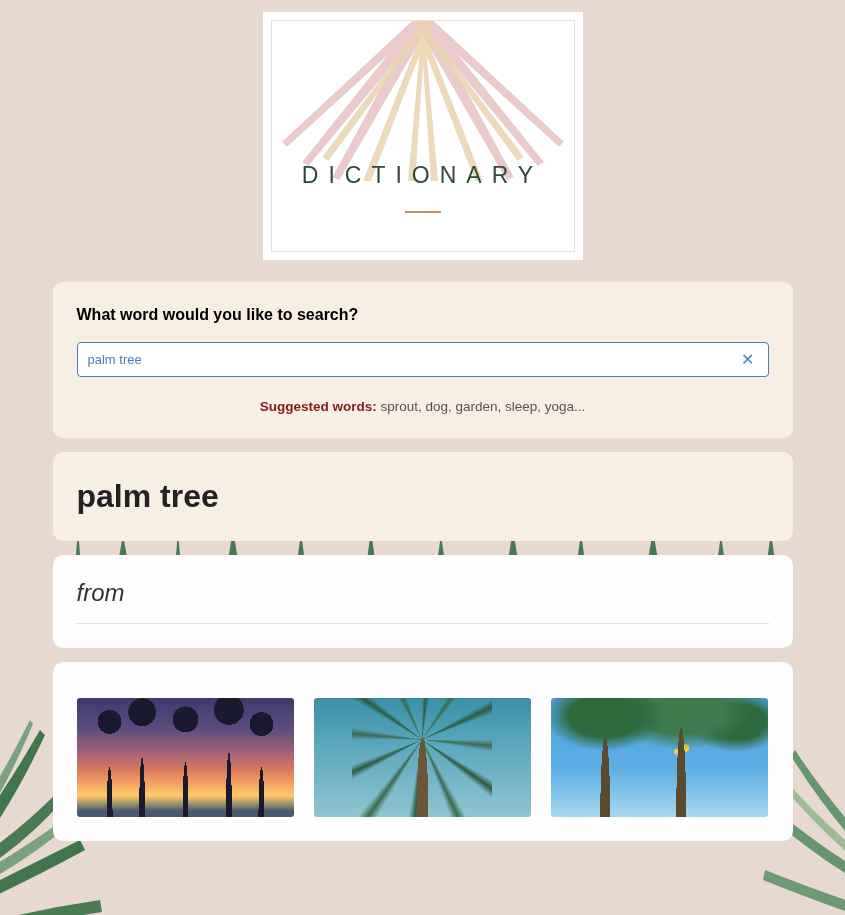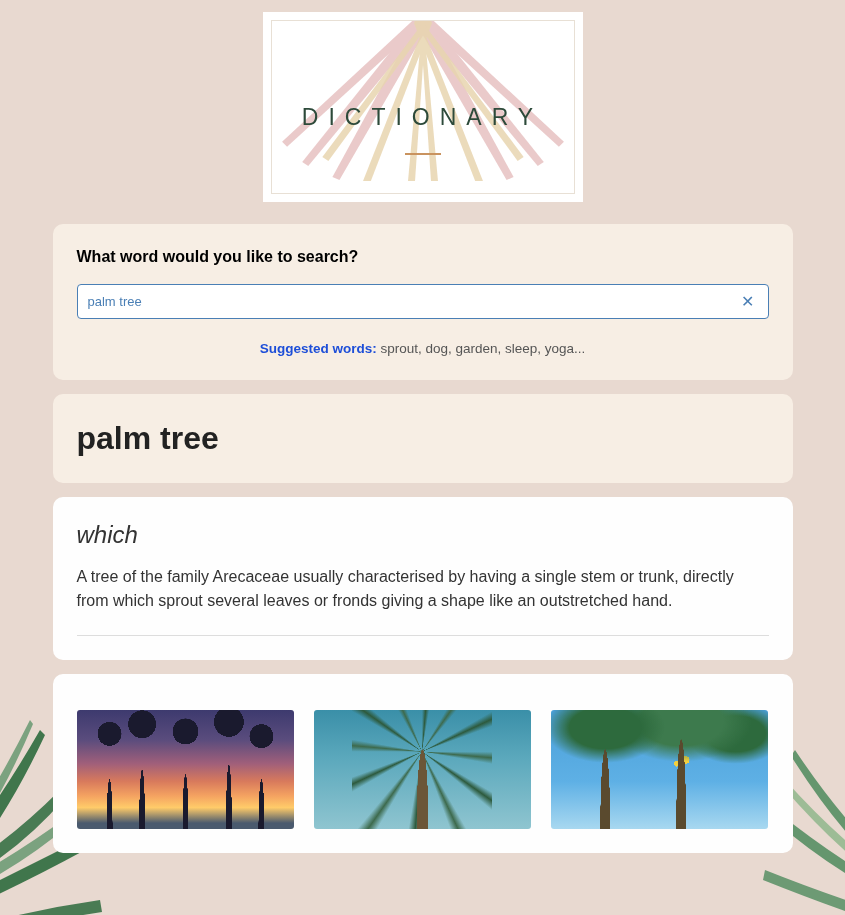--- a/index.html
+++ b/index.html
@@ -52,21 +52,21 @@
       margin: 12px auto 22px;
       background: #fff;
       padding: 8px;
       position: relative;
       z-index: 1;
     }
     
     .logo-inner {
       background: #fff;
       border: 1px solid #e8e0d5;
-      height: 174px;
+      height: 232px;
       position: relative;
       overflow: hidden;
       display: flex;
       flex-direction: column;
       justify-content: flex-end;
       align-items: center;
       padding-bottom: 38px;
     }
     
     .logo-leaves {
@@ -154,21 +154,21 @@
     
     .suggestions {
       text-align: center;
       margin-top: 22px;
       font-size: 13.5px;
       color: #555;
     }
     
     .suggestions-label {
       font-weight: 700;
-      color: #1d4ed8;
+      color: #7f1d1d;
     }
     
     
     .result-heading {
       font-size: 32px;
       font-weight: 700;
       color: #222;
       padding: 2px 0;
     }
     
@@ -355,22 +355,21 @@
     <div class="suggestions">
       <span class="suggestions-label">Suggested words:</span><span> sprout, dog, garden, sleep, yoga...</span>
     </div>
   </div>
 
   <div class="card">
     <h1 class="result-heading">palm tree</h1>
   </div>
 
   <div class="card card-white">
-    <h2 class="part-of-speech">which</h2>
-    <p class="definition-text">A tree of the family Arecaceae usually characterised by having a single stem or trunk, directly from which sprout several leaves or fronds giving a shape like an outstretched hand.</p>
+    <h2 class="part-of-speech">from</h2>
     <hr class="divider">
   </div>
 
   <div class="gallery-card">
     <div class="gallery">
       <div class="gallery-item img-sunset"></div>
       <div class="gallery-item img-looking-up"></div>
       <div class="gallery-item img-beach"></div>
     </div>
   </div>

